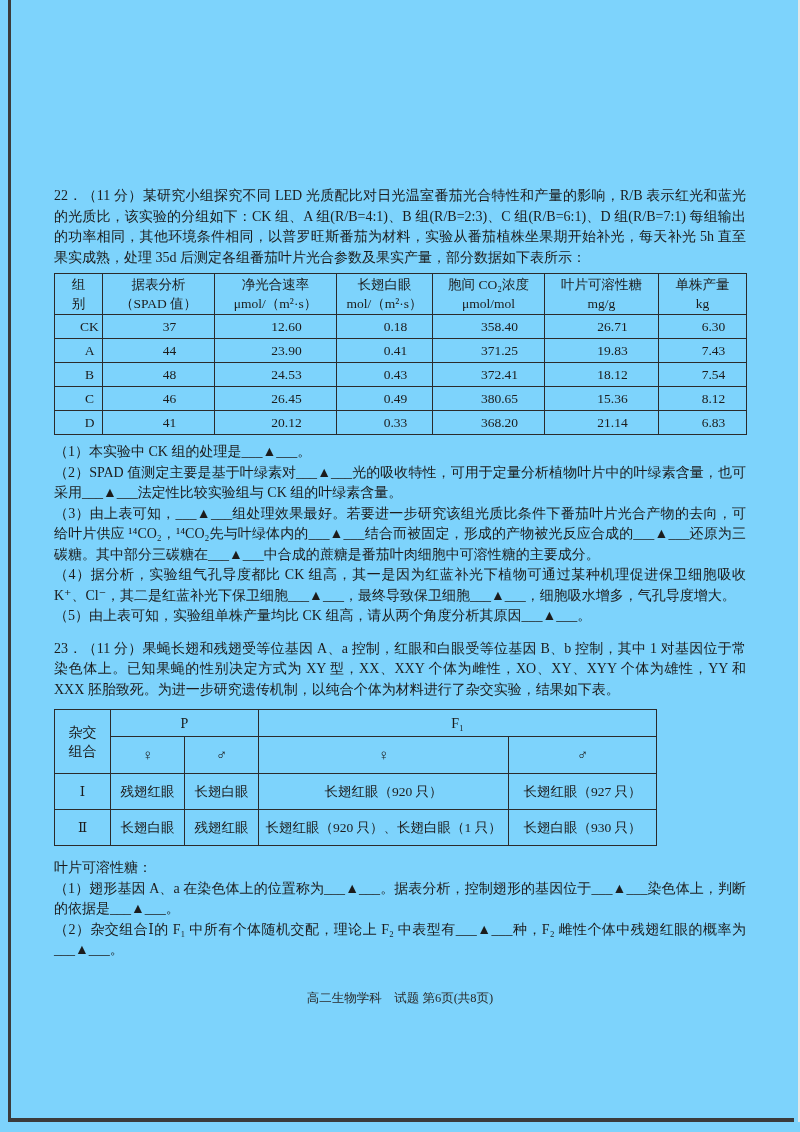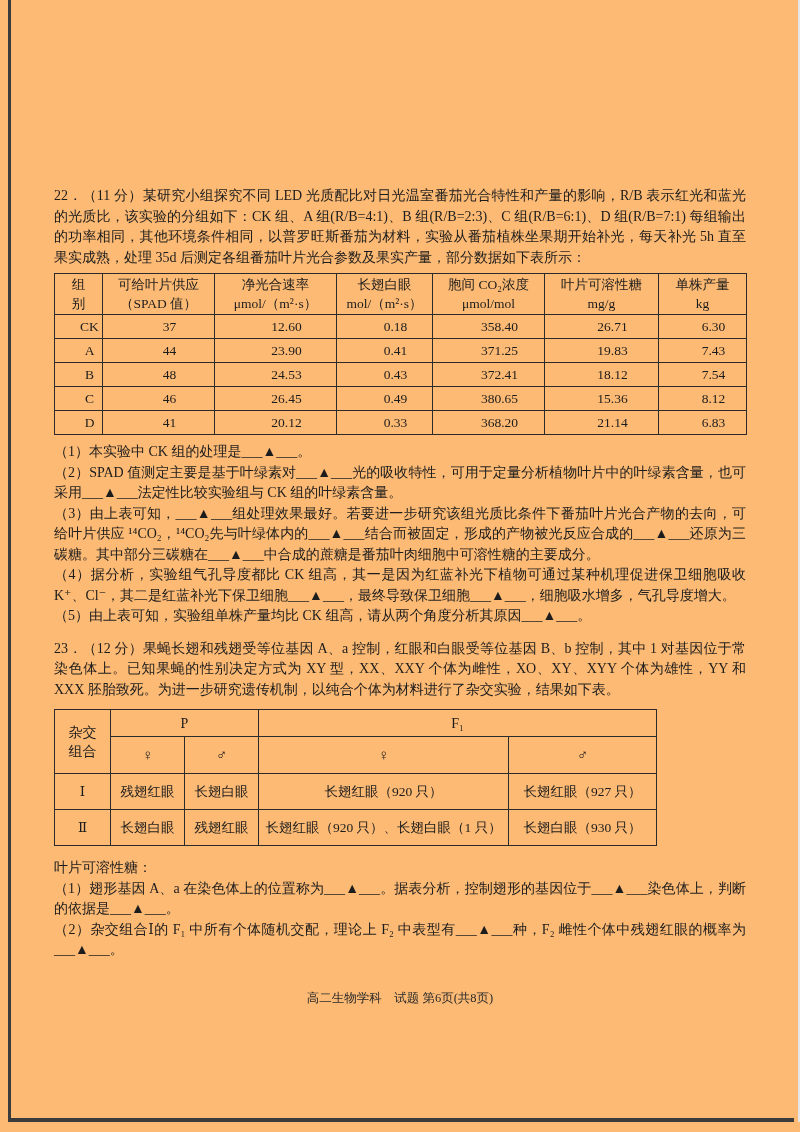--- a/index.html
+++ b/index.html
@@ -1,17 +1,17 @@
 <!DOCTYPE html>
 <html><head>
 <meta charset="utf-8">
 <style>
   html,body { margin:0; padding:0; background:#ffffff; }
   .page {
-    position:relative; width:800px; height:1132px; background:#fdba74;
+    position:relative; width:800px; height:1132px; background:#7dd3fc;
     font-family:"Liberation Serif","DejaVu Serif",serif;
     color:#1c1c1c; overflow:hidden;
   }
   .edge-left { position:absolute; left:8px; top:0; width:3px; height:1122px; background:#3b3b3b; }
   .edge-bottom { position:absolute; left:8px; top:1118px; width:786px; height:4px; background:#3b3b3b; }
   .edge-right { position:absolute; right:0px; top:0; width:2px; height:1122px; background:#e6e6e6; }
   .content { position:absolute; left:54px; top:186px; width:692px; font-size:14px; line-height:20.5px; }
   .para { margin:0; text-align:justify; }
   .mt12 { margin-top:12px; }
   table { border-collapse:collapse; table-layout:fixed; }
@@ -51,21 +51,21 @@
           <col style="width:122px">
         <col style="width:96px">
           <col style="width:112px">
           <col style="width:114px">
         <col style="width:88px">
       </colgroup>
       <thead>
         <tr>
           <th class="prewrap">组
 别</th>
-          <th class="prewrap">可给叶片供应
+          <th class="prewrap">据表分析
 （SPAD 值）</th>
           <th class="prewrap">净光合速率
 μmol/（m²·s）</th>
           <th class="prewrap">长翅白眼
 mol/（m²·s）</th>
           <th class="prewrap">胞间 CO₂浓度
 μmol/mol</th>
           <th class="prewrap">叶片可溶性糖
 mg/g</th>
           <th class="prewrap">单株产量
@@ -120,21 +120,21 @@
         </tr>
       </tbody>
     </table>
 
     <p class="para">（1）本实验中 CK 组的处理是___▲___。</p>
     <p class="para">（2）SPAD 值测定主要是基于叶绿素对___▲___光的吸收特性，可用于定量分析植物叶片中的叶绿素含量，也可采用___▲___法定性比较实验组与 CK 组的叶绿素含量。</p>
     <p class="para">（3）由上表可知，___▲___组处理效果最好。若要进一步研究该组光质比条件下番茄叶片光合产物的去向，可给叶片供应 ¹⁴CO₂，¹⁴CO₂先与叶绿体内的___▲___结合而被固定，形成的产物被光反应合成的___▲___还原为三碳糖。其中部分三碳糖在___▲___中合成的蔗糖是番茄叶肉细胞中可溶性糖的主要成分。</p>
     <p class="para">（4）据分析，实验组气孔导度都比 CK 组高，其一是因为红蓝补光下植物可通过某种机理促进保卫细胞吸收 K⁺、Cl⁻，其二是红蓝补光下保卫细胞___▲___，最终导致保卫细胞___▲___，细胞吸水增多，气孔导度增大。</p>
     <p class="para">（5）由上表可知，实验组单株产量均比 CK 组高，请从两个角度分析其原因___▲___。</p>
 
-    <p class="para mt12">23．（12 分）果蝇长翅和残翅受等位基因 A、a 控制，红眼和白眼受等位基因 B、b 控制，其中 1 对基因位于常染色体上。已知果蝇的性别决定方式为 XY 型，XX、XXY 个体为雌性，XO、XY、XYY 个体为雄性，YY 和 XXX 胚胎致死。为进一步研究遗传机制，以纯合个体为材料进行了杂交实验，结果如下表。</p>
+    <p class="para mt12">23．（11 分）果蝇长翅和残翅受等位基因 A、a 控制，红眼和白眼受等位基因 B、b 控制，其中 1 对基因位于常染色体上。已知果蝇的性别决定方式为 XY 型，XX、XXY 个体为雌性，XO、XY、XYY 个体为雄性，YY 和 XXX 胚胎致死。为进一步研究遗传机制，以纯合个体为材料进行了杂交实验，结果如下表。</p>
 
     <table class="t2">
       <colgroup>
         <col style="width:56px">
           <col style="width:74px">
           <col style="width:74px">
         <col style="width:250px">
           <col style="width:148px">
       </colgroup>
       <tbody>

